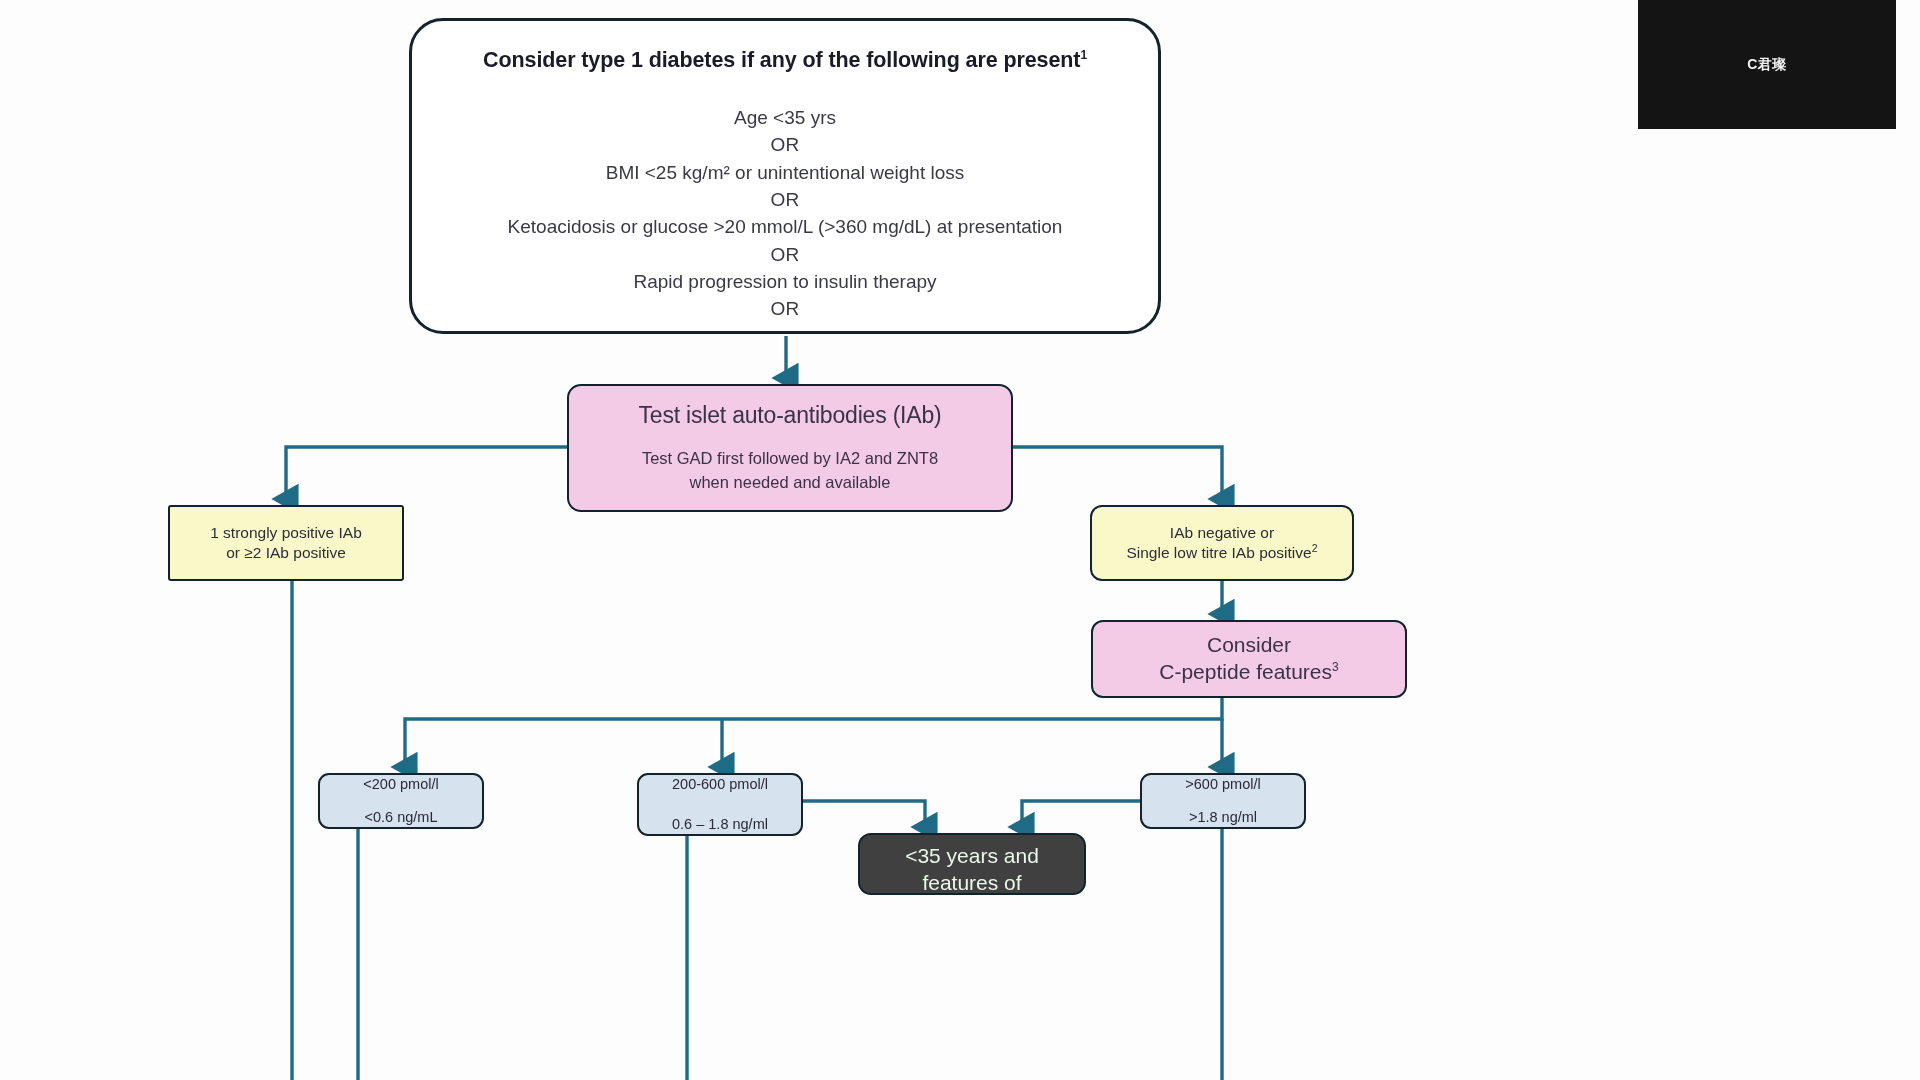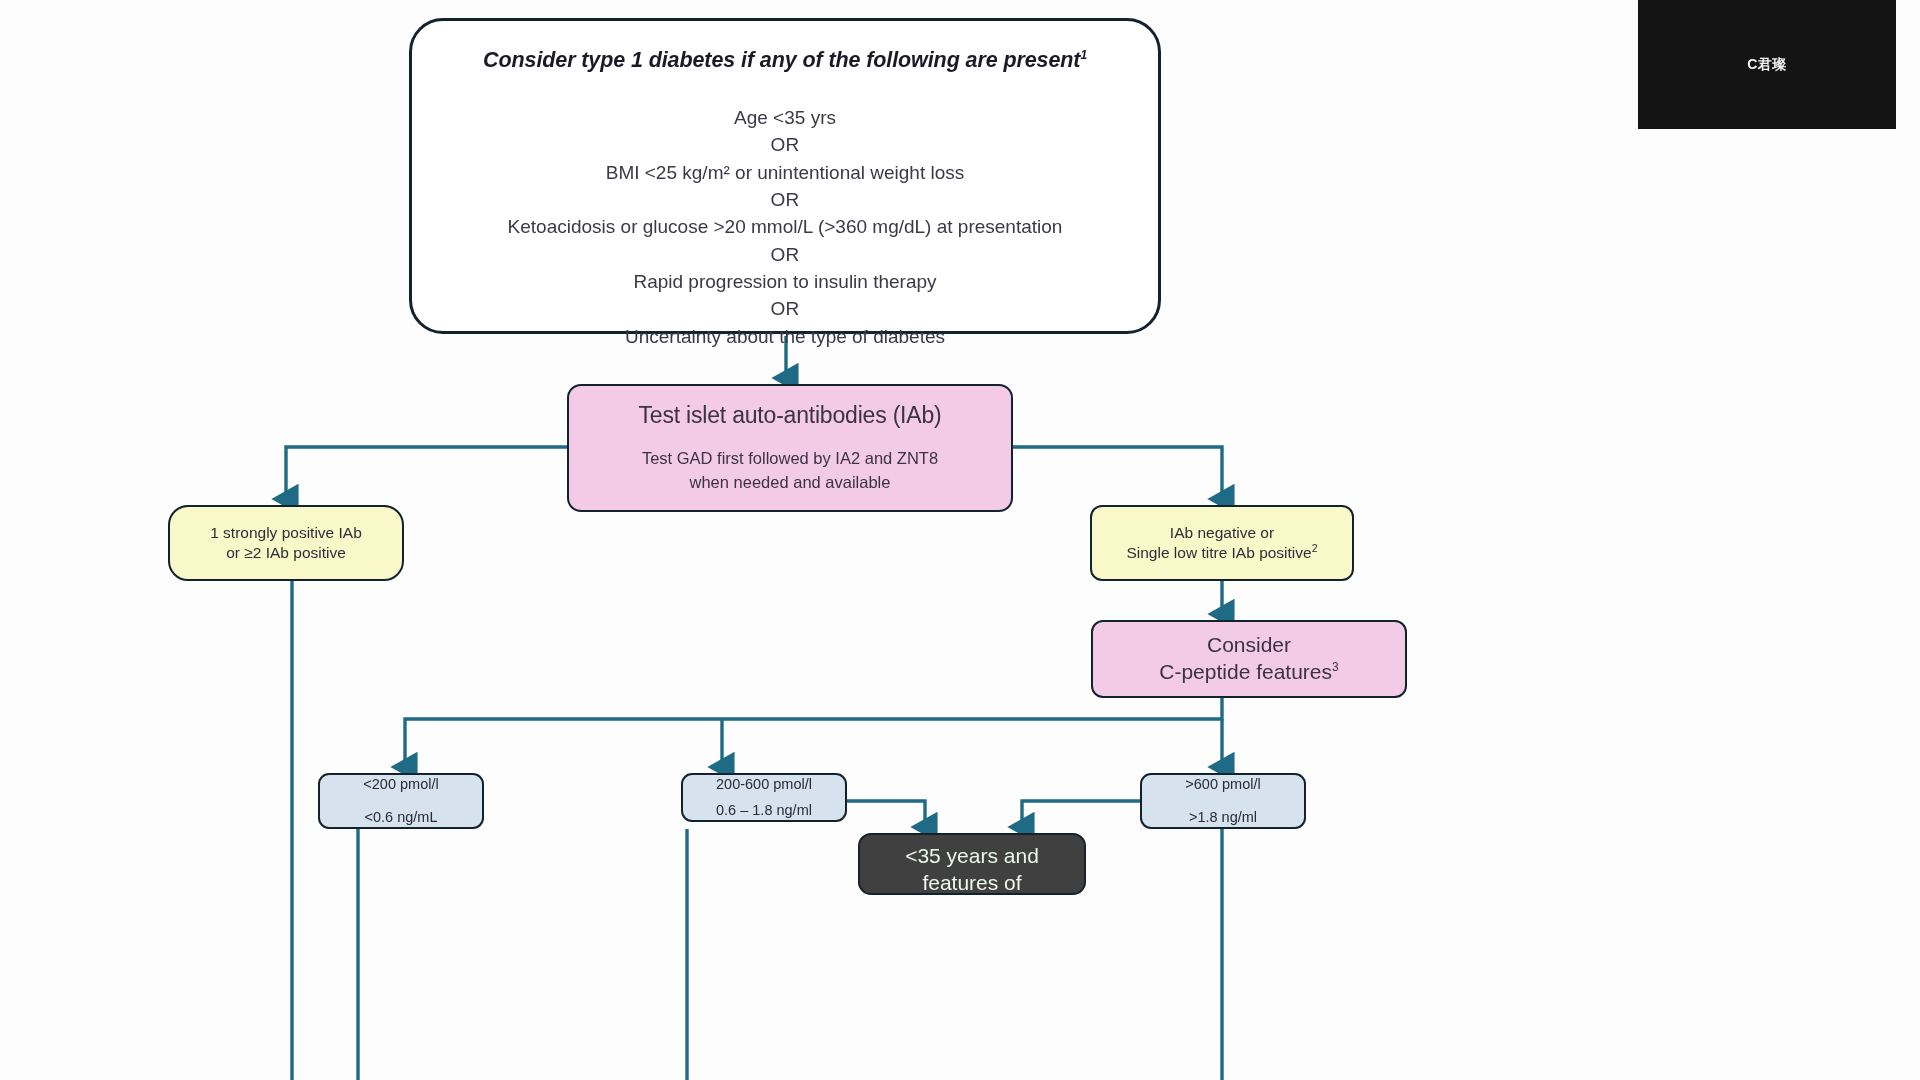--- a/index.html
+++ b/index.html
@@ -36,21 +36,20 @@
     left:409px; top:18px; width:752px; height:316px;
     border-radius:34px;
     background:#ffffff;
     border-width:3px;
     justify-content:flex-start;
     padding-top:26px;
   }
   #node-criteria .title {
     font-size:21.5px; font-weight:bold; color:#1b1b28;
     letter-spacing:-.1px;
-    font-style:italic;
   }
   #node-criteria .title sup { font-size:12px; vertical-align:super; }
   #node-criteria .lines {
     margin-top:30px; font-size:19px; color:#3a3a46;
   }
   #node-criteria .lines div { padding:1.5px 0; }
   #node-criteria .lines .or { letter-spacing:.3px; }
 
   
   .pink { background:#f4cbe7; }
@@ -69,32 +68,32 @@
     left:1091px; top:620px; width:316px; height:78px;
     border-radius:12px;
     font-size:21px; color:#3a3246;
   }
   #node-cpep sup { font-size:12px; vertical-align:super; }
 
   
   .yellow { background:#f9f8c8; }
   #node-iab-pos {
     left:168px; top:505px; width:236px; height:76px;
-    border-radius:20px; font-size:15.5px; color:#2e2e3a;
+    border-radius:3px; font-size:15.5px; color:#2e2e3a;
   }
   #node-iab-neg {
     left:1090px; top:505px; width:264px; height:76px;
     border-radius:12px; font-size:15.5px; color:#2e2e3a;
   }
   #node-iab-neg sup { font-size:10.5px; vertical-align:super; }
 
   
   .blue { background:#d6e3ee; }
   #node-cp-low   { left:318px;  top:773px; width:166px; height:56px; border-radius:11px; }
-  #node-cp-mid   { left:637px;  top:773px; width:166px; height:49px; border-radius:11px;margin-left:44px; }
+  #node-cp-mid   { left:637px;  top:773px; width:166px; height:63px; border-radius:11px; }
   #node-cp-high  { left:1140px; top:773px; width:166px; height:56px; border-radius:11px; }
   .blue { font-size:14.5px; color:#2a2a36;justify-content:space-between; }
 
   
   #node-green {
     left:858px; top:833px; width:228px; height:62px;
     border-radius:13px;
     background:#404040;
     color:#eaf7e9;
     font-size:21px;
@@ -160,21 +159,20 @@
     </div>
     <div class="lines">
       <div>Age &lt;35 yrs</div>
       <div class="or">OR</div>
       <div>BMI &lt;25 kg/m² or unintentional weight loss</div>
       <div class="or">OR</div>
       <div>Ketoacidosis or glucose &gt;20 mmol/L (&gt;360 mg/dL) at presentation</div>
       <div class="or">OR</div>
       <div>Rapid progression to insulin therapy</div>
       <div class="or">OR</div>
-      <div>Uncertainty about the type of diabetes</div>
     </div>
   </div>
 
   <div class="node pink" id="node-iab-test">
     <div class="head">Test islet auto-antibodies (IAb)</div>
     <div class="sub">
       <div>Test GAD first followed by IA2 and ZNT8</div>
       <div>when needed and available</div>
     </div>
   </div>

